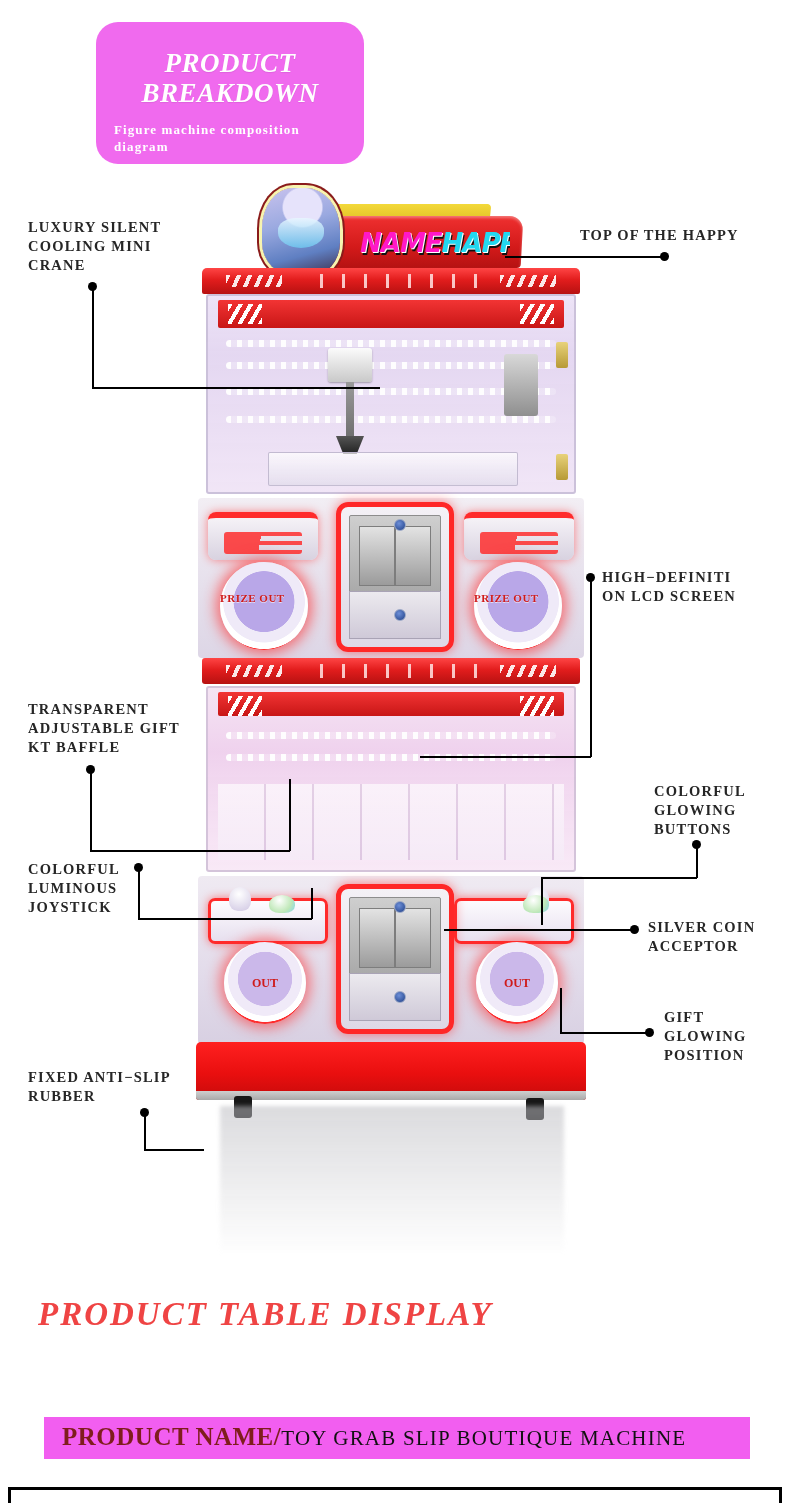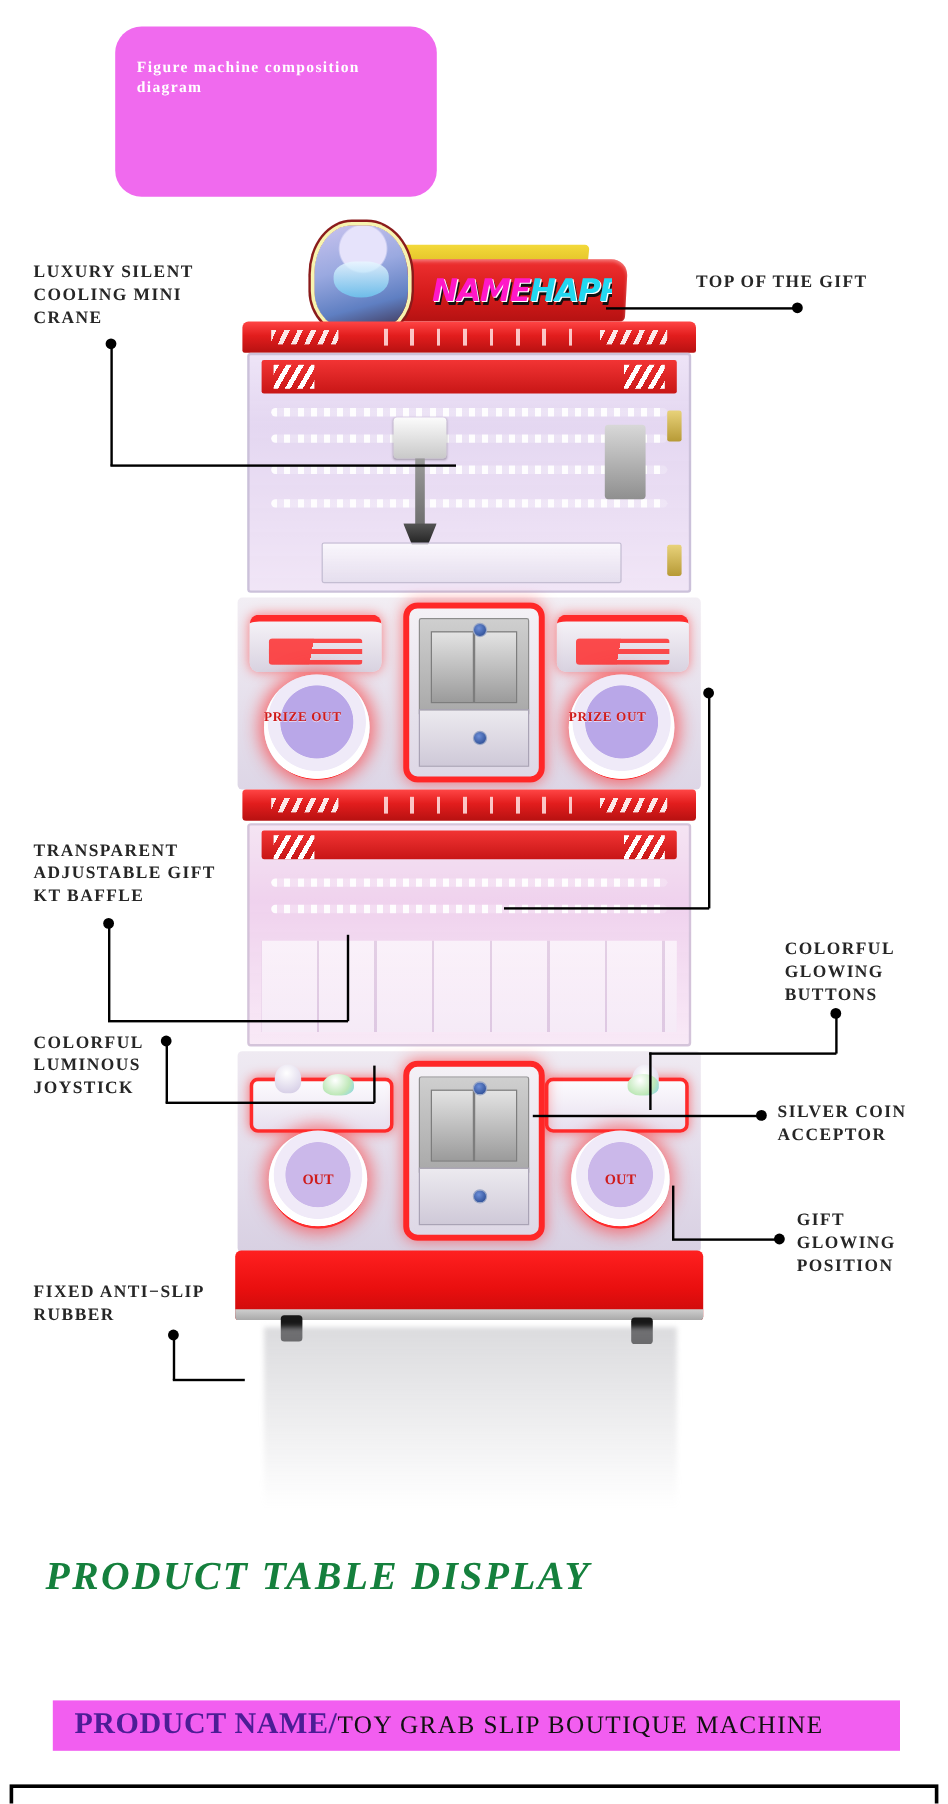--- a/index.html
+++ b/index.html
@@ -288,41 +288,43 @@
     letter-spacing:1.2px; white-space:pre-line; }
   .callout.right{ text-align:left; }
   .dot{ position:absolute; width:9px; height:9px; background:#000; border-radius:50%; }
   .ln{ position:absolute; background:#000; }
   .ln.h{ height:1.6px; } .ln.v{ width:1.6px; }
 
   
   .table-title{
     position:absolute; left:38px; top:1296px;
     font-family:"Liberation Serif", serif; font-style:italic; font-weight:bold;
-    font-size:33px; color:#15803d; letter-spacing:2px;
+    font-size:33px; color:#ef4444; letter-spacing:2px;
   }
   .name-bar{
     position:absolute; left:44px; top:1417px; width:706px; height:42px;
     background:#f25ef0;
   }
   .name-bar .inner{
     position:absolute; left:18px; top:6px; right:6px;
     font-family:"Liberation Serif", serif; white-space:nowrap;
   }
-  .name-strong{ font-weight:bold; font-size:25px; color:#4c1d95; letter-spacing:.5px; }
+  .name-strong{ font-weight:bold; font-size:25px; color:#7f1d1d; letter-spacing:.5px; }
   .name-rest{ font-size:21px; color:#111; letter-spacing:1.2px; }
   .bottom-box{
     position:absolute; left:8px; top:1487px; width:774px; height:60px;
     border:3px solid #000; background:#fff;
   }
 </style>
 </head>
 <body>
 
 <div class="header-banner">
+  <div class="header-title">PRODUCT
+BREAKDOWN</div>
   <div class="header-sub">Figure machine composition diagram</div>
 </div>
 
 <div class="stage">
 
   <div class="machine">
 
     <div class="topper">
       <div class="topper-yellow"></div>
       <div class="topper-plate"></div>
@@ -435,24 +437,26 @@
   <div class="ln v" style="left:138px; top:699px; height:50px;"></div>
   <div class="ln h" style="left:138px; top:748px; width:174px;"></div>
   <div class="ln v" style="left:311px; top:718px; height:31px;"></div>
 
   <div class="callout" style="left:28px; top:898px;">FIXED ANTI−SLIP
 RUBBER</div>
   <div class="dot" style="left:140px; top:938px;"></div>
   <div class="ln v" style="left:144px; top:944px; height:36px;"></div>
   <div class="ln h" style="left:144px; top:979px; width:60px;"></div>
 
-  <div class="callout right" style="left:580px; top:56px;">TOP OF THE GIFT</div>
+  <div class="callout right" style="left:580px; top:56px;">TOP OF THE HAPPY</div>
   <div class="dot" style="left:660px; top:82px;"></div>
   <div class="ln h" style="left:505px; top:86px; width:158px;"></div>
 
+  <div class="callout right" style="left:602px; top:398px;">HIGH−DEFINITI
+ON LCD SCREEN</div>
   <div class="dot" style="left:586px; top:403px;"></div>
   <div class="ln v" style="left:590px; top:409px; height:178px;"></div>
   <div class="ln h" style="left:420px; top:586px; width:171px;"></div>
 
   <div class="callout right" style="left:654px; top:612px;">COLORFUL
 GLOWING
 BUTTONS</div>
   <div class="dot" style="left:692px; top:670px;"></div>
   <div class="ln v" style="left:696px; top:676px; height:32px;"></div>
   <div class="ln h" style="left:541px; top:707px; width:156px;"></div>

